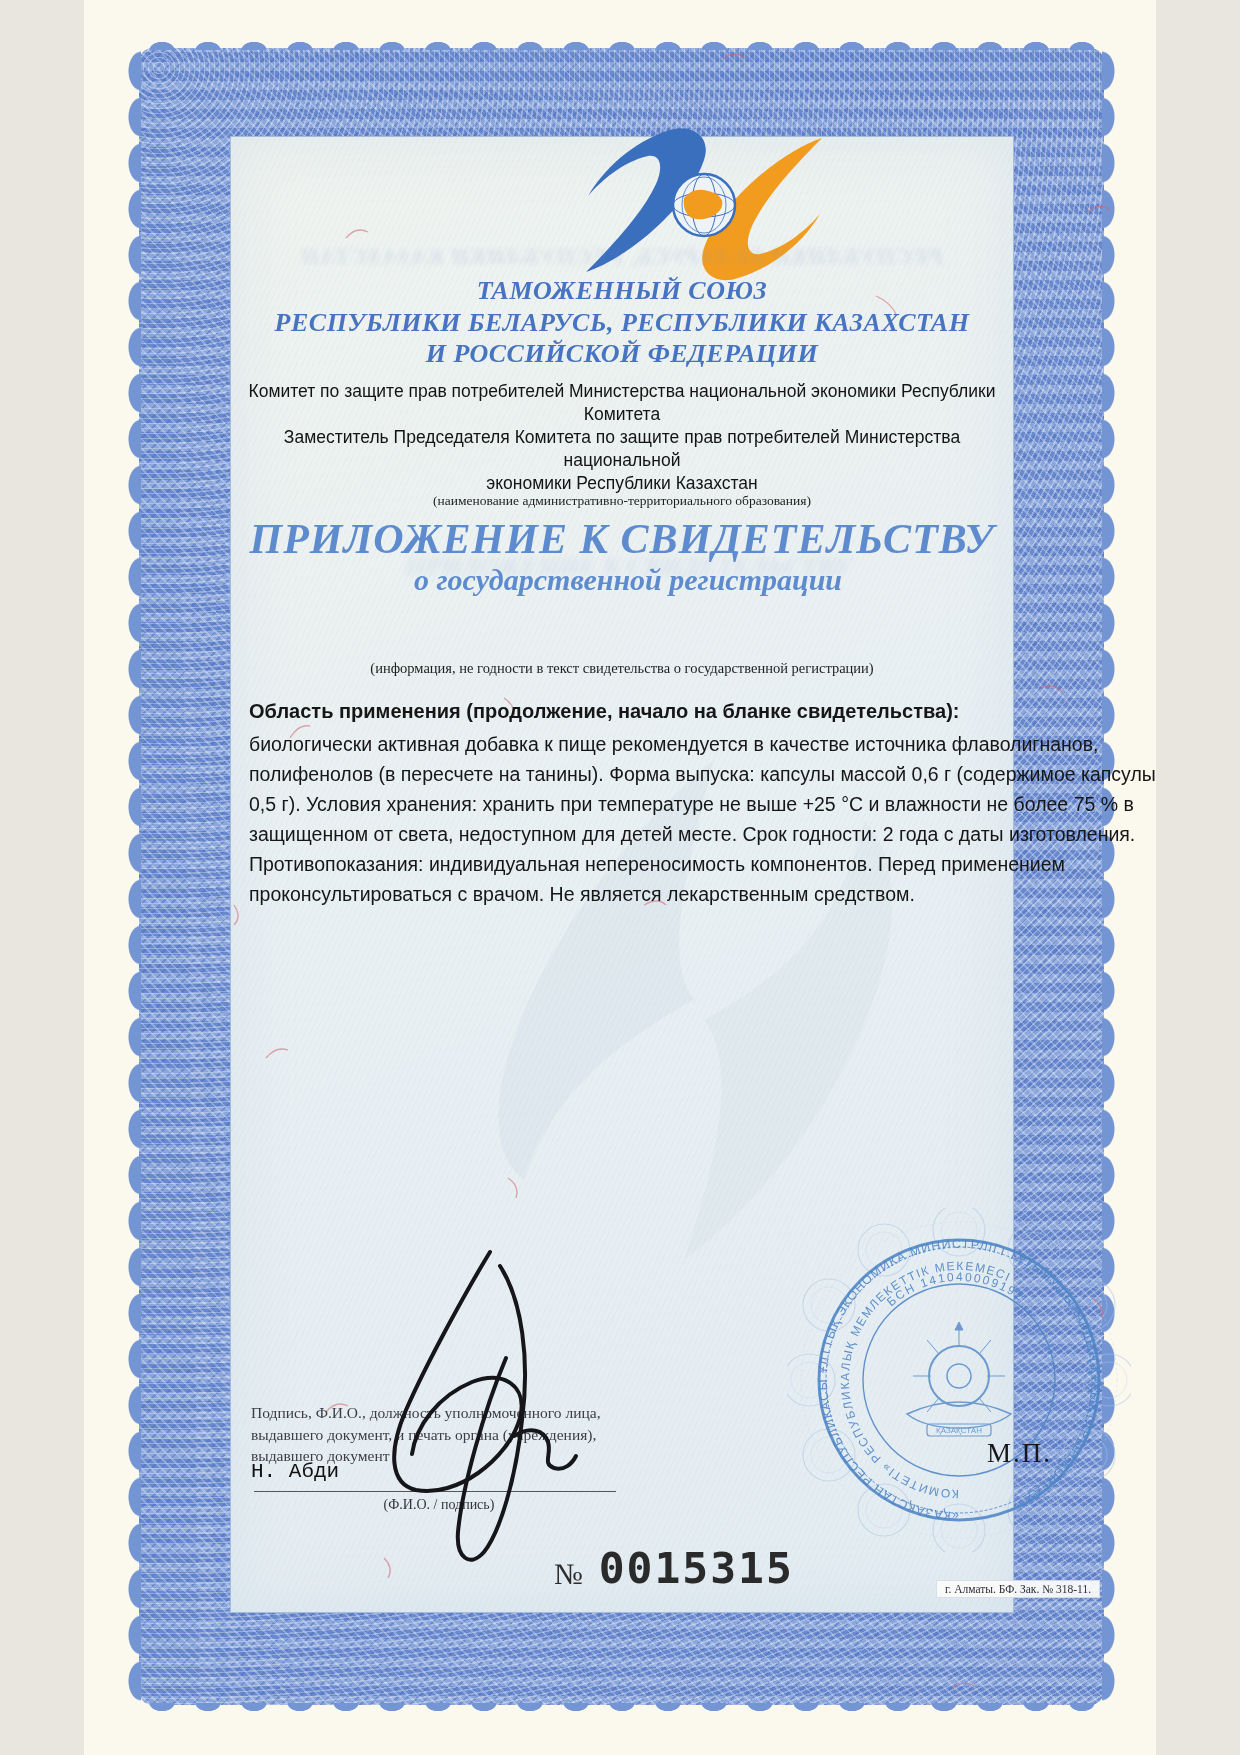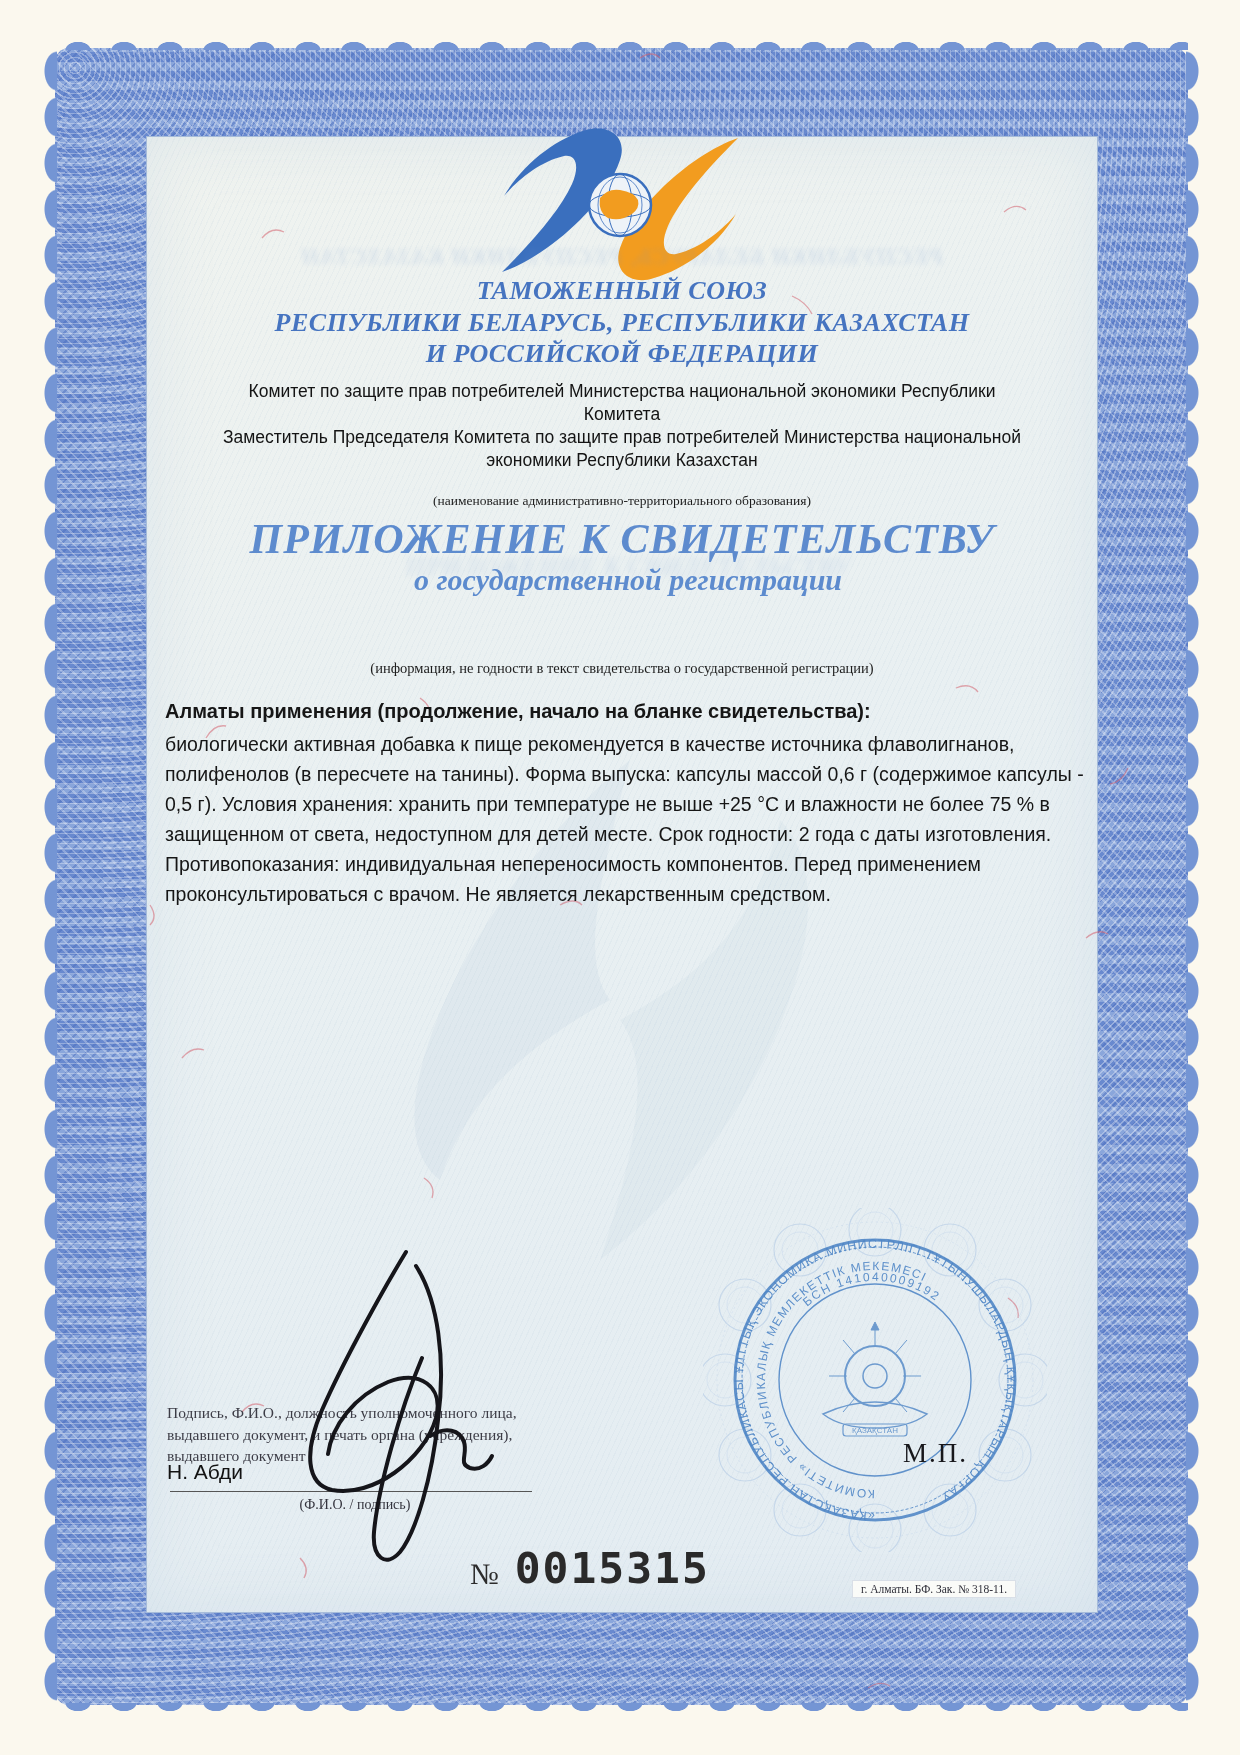--- a/index.html
+++ b/index.html
@@ -1,16 +1,16 @@
 <!DOCTYPE html>
 <html><head>
 <meta charset="utf-8">
 <style>
   html,body{margin:0;padding:0;background:#e8e6de;}
-  .page{position:relative;width:1240px;height:1755px;margin:0 auto;background:#fbf8ee;overflow:hidden;
+  .page{position:relative;width:1072px;height:1755px;margin:0 auto;background:#fbf8ee;overflow:hidden;
         font-family:"Liberation Sans",sans-serif;}
   
   .band{position:absolute;left:55px;top:48px;right:52px;bottom:50px;
     background-color:#7495d4;
     background-image:
       repeating-radial-gradient(circle at 20px 20px, rgba(255,255,255,.30) 0 1.5px, transparent 1.5px 5px),
       repeating-linear-gradient(45deg, rgba(255,255,255,.25) 0 2px, transparent 2px 7px),
       repeating-linear-gradient(-45deg, rgba(74,108,189,.45) 0 2px, transparent 2px 7px),
       repeating-linear-gradient(0deg, rgba(255,255,255,.16) 0 9px, rgba(86,118,198,.38) 9px 19px);
     border-radius:14px;}
@@ -55,21 +55,21 @@
   .info-caption{top:660px;font-family:"Liberation Serif",serif;font-size:14.5px;color:#1d1d1d;}
   
   .apparea{position:absolute;left:165px;top:700px;width:938px;color:#161616;}
   .apparea h3{margin:0 0 6px;font-size:20px;font-weight:bold;}
   .apparea p{margin:0;font-size:19.5px;line-height:30px;}
   
   .wm{position:absolute;left:300px;top:700px;opacity:.07;pointer-events:none;}
   
   .sigcap{position:absolute;left:167px;top:1402px;width:400px;font-family:"Liberation Serif",serif;
     font-size:15.5px;line-height:21.5px;color:#3c3c46;}
-  .signame{position:absolute;left:167px;top:1460px;font-size:21px;color:#121212;}
+  .signame{position:absolute;left:167px;top:1460px;font-size:21px;color:#121212;font-family:Liberation Mono, monospace;}
   .sigrule{position:absolute;left:170px;top:1491px;width:362px;border-bottom:1.4px solid #555;}
   .sigrule-cap{position:absolute;left:250px;top:1497px;width:210px;text-align:center;
     font-family:"Liberation Serif",serif;font-size:14px;color:#33333d;}
   .sig-svg{position:absolute;left:288px;top:1240px;}
   
   .seal{position:absolute;left:703px;top:1208px;width:344px;height:344px;}
   .mp{position:absolute;left:903px;top:1438px;font-family:"Liberation Serif",serif;
     font-size:27px;color:#17171b;letter-spacing:2px;}
   
   .serial{position:absolute;left:470px;top:1548px;display:flex;align-items:flex-end;gap:16px;color:#2c2c2c;}
@@ -150,21 +150,21 @@
 
   <div class="ctr form-caption">(наименование административно-территориального образования)</div>
 
   <div class="ctr big-title">ПРИЛОЖЕНИЕ К СВИДЕТЕЛЬСТВУ</div>
   <div class="ctr subtitle">о государственной регистрации</div>
 
 
   <div class="ctr info-caption">(информация, не годности в текст свидетельства о государственной регистрации)</div>
 
   <div class="apparea">
-    <h3>Алматы применения (продолжение, начало на бланке свидетельства):</h3>
+    <h3>Область применения (продолжение, начало на бланке свидетельства):</h3>
     <p>биологически активная добавка к пище рекомендуется в качестве источника флаволигнанов, полифенолов (в пересчете на танины). Форма выпуска: капсулы массой 0,6 г (содержимое капсулы - 0,5 г). Условия хранения: хранить при температуре не выше +25 °С и влажности не более 75 % в защищенном от света, недоступном для детей месте. Срок годности: 2 года с даты изготовления. Противопоказания: индивидуальная непереносимость компонентов. Перед применением проконсультироваться с врачом. Не является лекарственным средством.</p>
   </div>
 
   <div class="sigcap">Подпись, Ф.И.О.,  должность уполномоченного лица, выдавшего документ, и печать органа (учреждения), выдавшего документ</div>
   <div class="signame">Н. Абди</div>
   <div class="sigrule"></div>
   <div class="sigrule-cap">(Ф.И.О. / подпись)</div>
 
   <svg class="sig-svg" width="210" height="360" viewBox="0 0 210 360">
     <g fill="none" stroke="#15151a" stroke-width="4" stroke-linecap="round">

